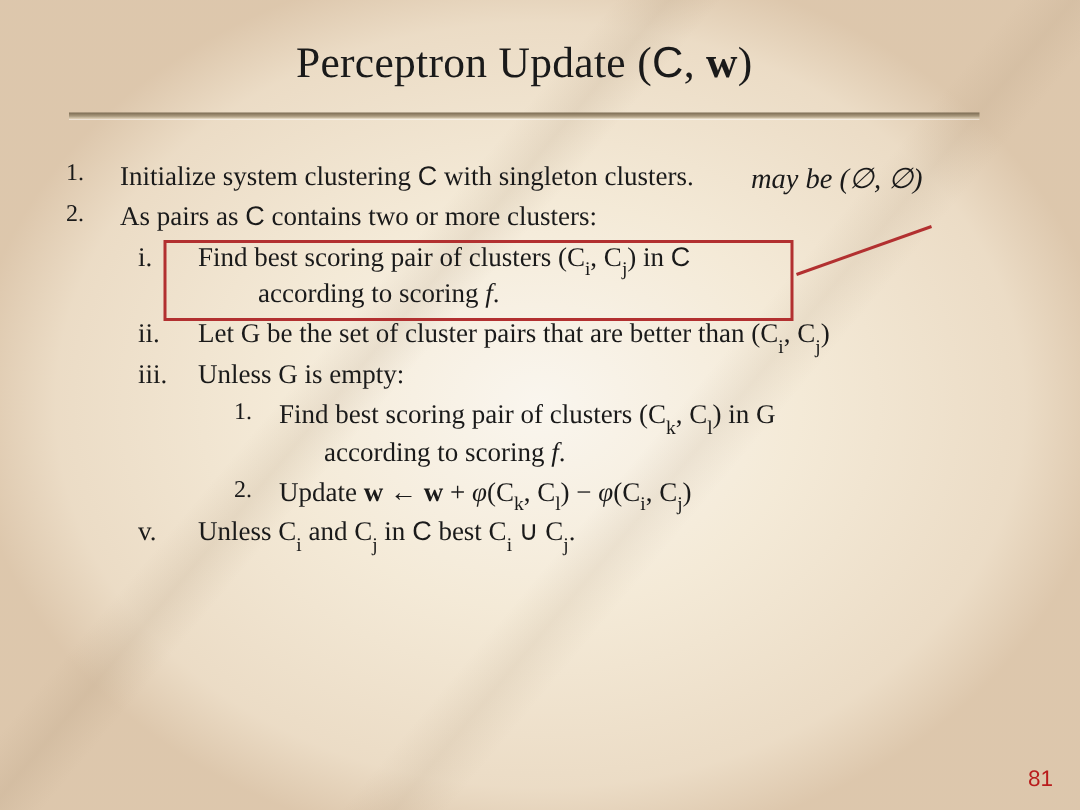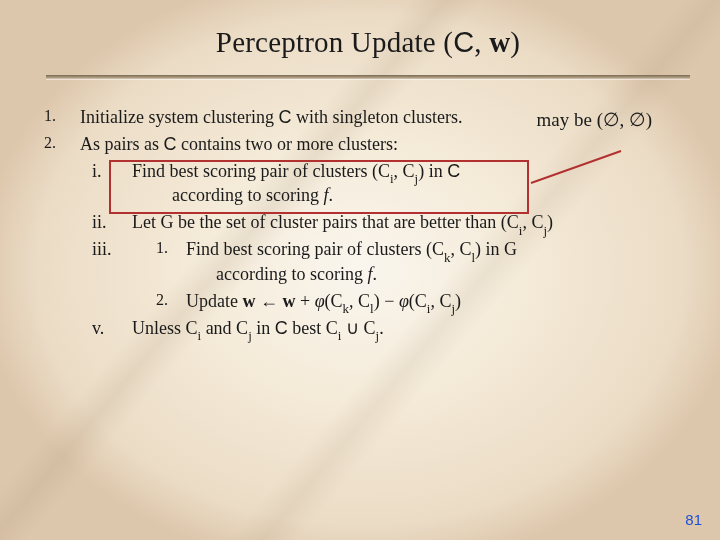--- a/index.html
+++ b/index.html
@@ -32,21 +32,21 @@
         transparent 41%, transparent 58%,
         rgba(160,135,105,0.12) 61%,
         transparent 64%, transparent 100%);
     pointer-events: none;
   }
 
   .slide {
     position: relative;
     width: 100%; height: 100%;
     box-sizing: border-box;
-    padding: 26px 28px 0 44px;
+    padding: 26px 65px 0 44px;
   }
 
   .title {
     text-align: center;
     font-size: 29px;
     font-weight: 400;
     margin: 0 0 16px 0;
     letter-spacing: 0.2px;
   }
 
@@ -133,39 +133,40 @@
     box-sizing: border-box;
     pointer-events: none;
     z-index: 5;
   }
   .box1 { left: 65px; top: 55px; width: 420px; height: 54px; }
 
   .callout {
     position: absolute;
     right: 40px;
     top: 2px;
+    font-style: italic;
     font-size: 19px;
     z-index: 6;
   }
 
   svg.connector {
     position: absolute;
     left: 0; top: 0;
     width: 720px; height: 540px;
     pointer-events: none;
     z-index: 4;
   }
 
   .pagenum {
     position: absolute;
     right: 18px;
     bottom: 12px;
     font-size: 15px;
     font-family: Arial, Helvetica, sans-serif;
-    color: #1d4ed8;
+    color: #b91c1c;
   }
 
   sub { font-size: 0.72em; line-height: 0; position: relative; bottom: -0.15em; }
 </style>
 </head>
 <body>
 
 <div class="slide">
 
   <h1 class="title">
@@ -196,20 +197,21 @@
             <span class="cont">
               <span>according to scoring </span><span class="it">f</span><span>.</span>
             </span>
           </li>
           <li>
             <span class="rn">ii.</span>
             <span>Let G be the set of cluster pairs that are better than (C</span><sub>i</sub><span>, C</span><sub>j</sub><span>)</span>
           </li>
           <li>
             <span class="rn">iii.</span>
+            <span>Unless G is empty:</span>
             <ol class="inner">
               <li>
                 <span class="n2">1.</span>
                 <span>Find best scoring pair of clusters (C</span><sub>k</sub><span>, C</span><sub>l</sub><span>) in G</span>
                 <span class="icont">
                   <span>according to scoring </span><span class="it">f</span><span>.</span>
                 </span>
               </li>
               <li>
                 <span class="n2">2.</span>

